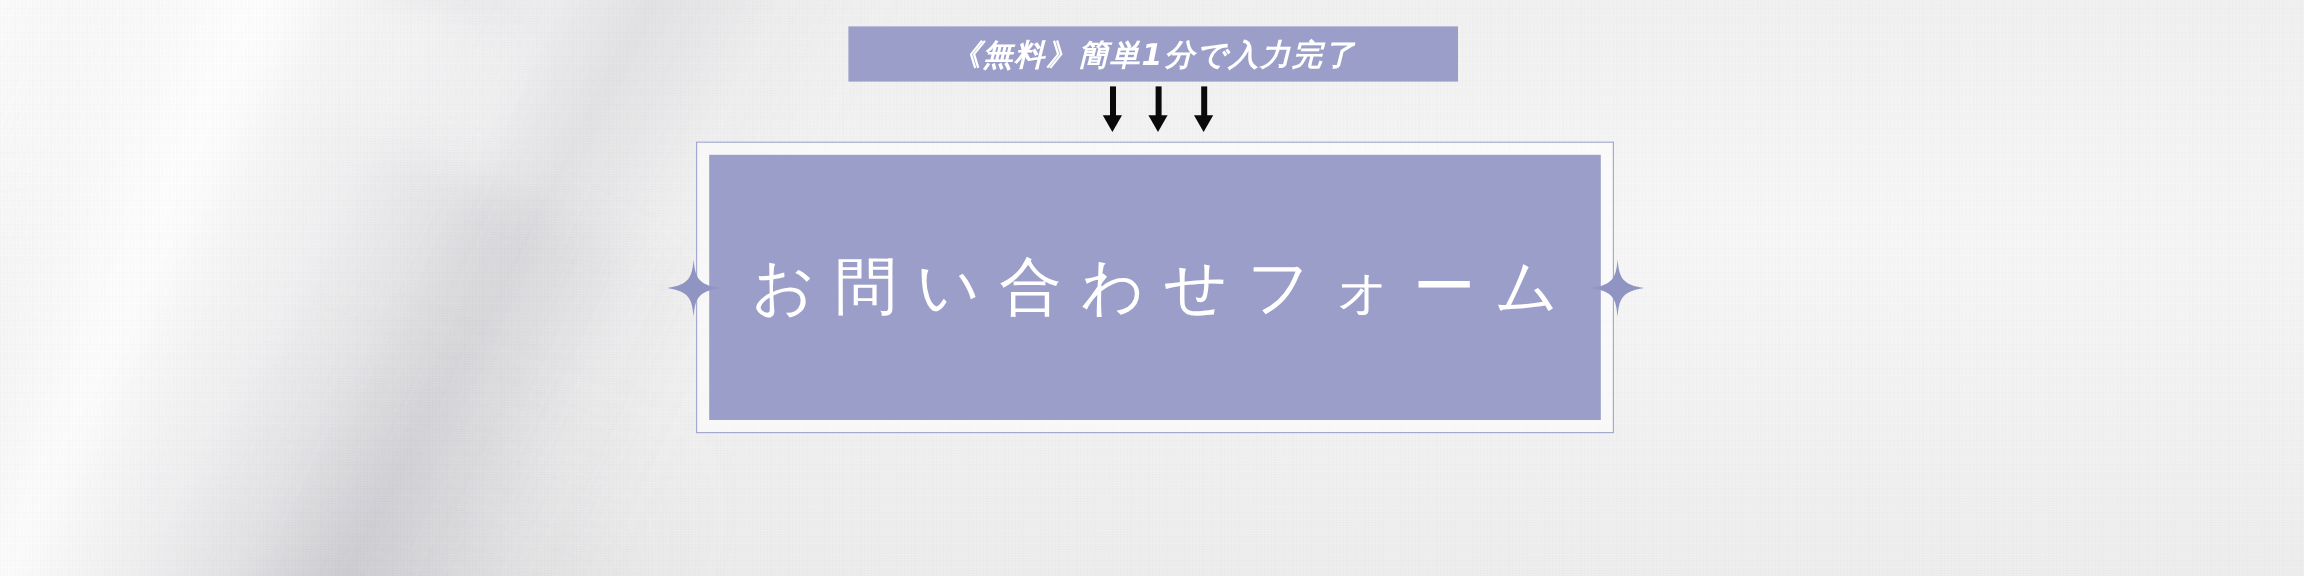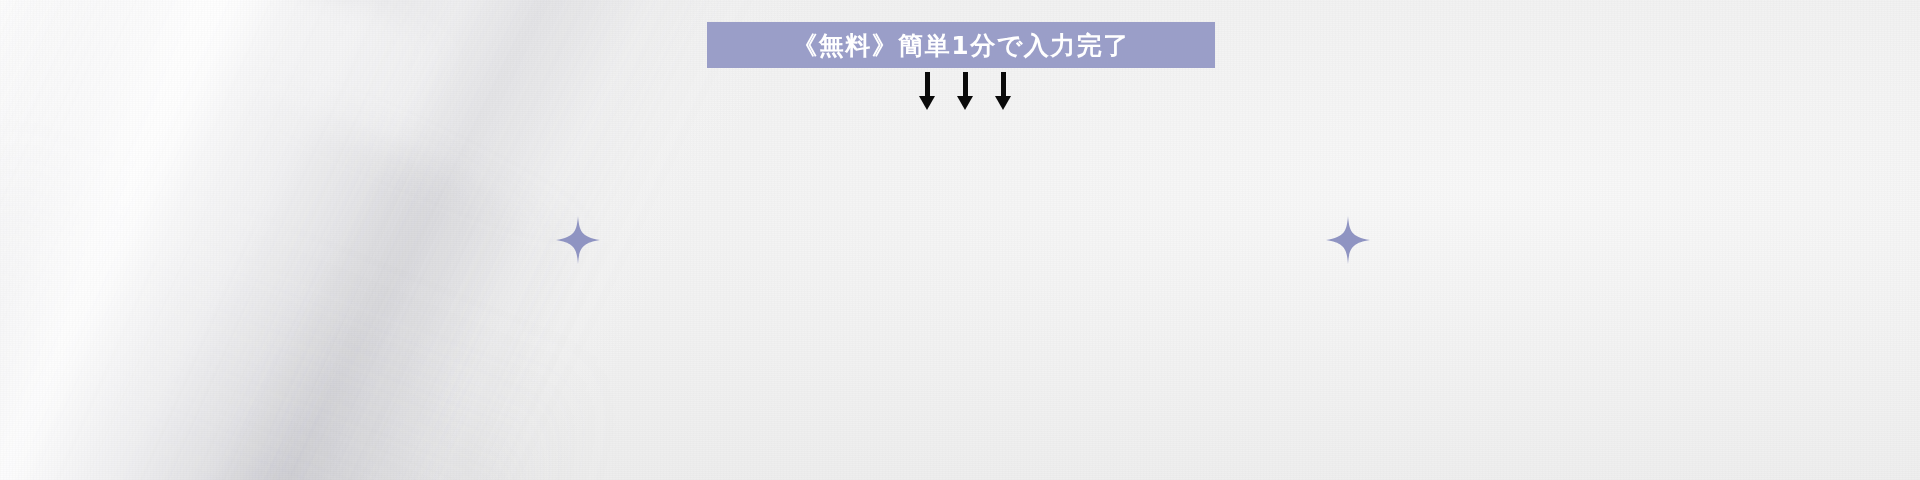--- a/index.html
+++ b/index.html
@@ -120,20 +120,21 @@
     box-sizing: border-box;
   }
   .badge-text {
     color: #ffffff;
     font-size: 25px;
     font-weight: 700;
     letter-spacing: 1.5px;
     line-height: 1;
     white-space: nowrap;
     font-family: "DejaVu Sans", "Liberation Sans", sans-serif;
+    font-style: italic;
   }
 
   
   .arrows {
     position: absolute;
     left: 905px;
     top: 72px;
     width: 120px;
     height: 38px;
   }
@@ -233,20 +234,25 @@
     <div class="arrow a2">
       <div class="shaft"></div>
       <div class="head"></div>
     </div>
     <div class="arrow a3">
       <div class="shaft"></div>
       <div class="head"></div>
     </div>
   </div>
 
+  <div class="cta-frame">
+    <div class="cta-fill">
+      <span class="cta-label">お問い合わせフォーム</span>
+    </div>
+  </div>
 
   <div class="sparkle left">
     <svg width="44" height="48" viewBox="0 0 44 48" aria-hidden="true">
       <path d="M22 0 C23.2 14.5 25.2 21.2 44 24 C25.2 26.8 23.2 33.5 22 48 C20.8 33.5 18.8 26.8 0 24 C18.8 21.2 20.8 14.5 22 0 Z" fill="#8f94c2"></path>
     </svg>
   </div>
   <div class="sparkle right">
     <svg width="44" height="48" viewBox="0 0 44 48" aria-hidden="true">
       <path d="M22 0 C23.2 14.5 25.2 21.2 44 24 C25.2 26.8 23.2 33.5 22 48 C20.8 33.5 18.8 26.8 0 24 C18.8 21.2 20.8 14.5 22 0 Z" fill="#8f94c2"></path>
     </svg>

